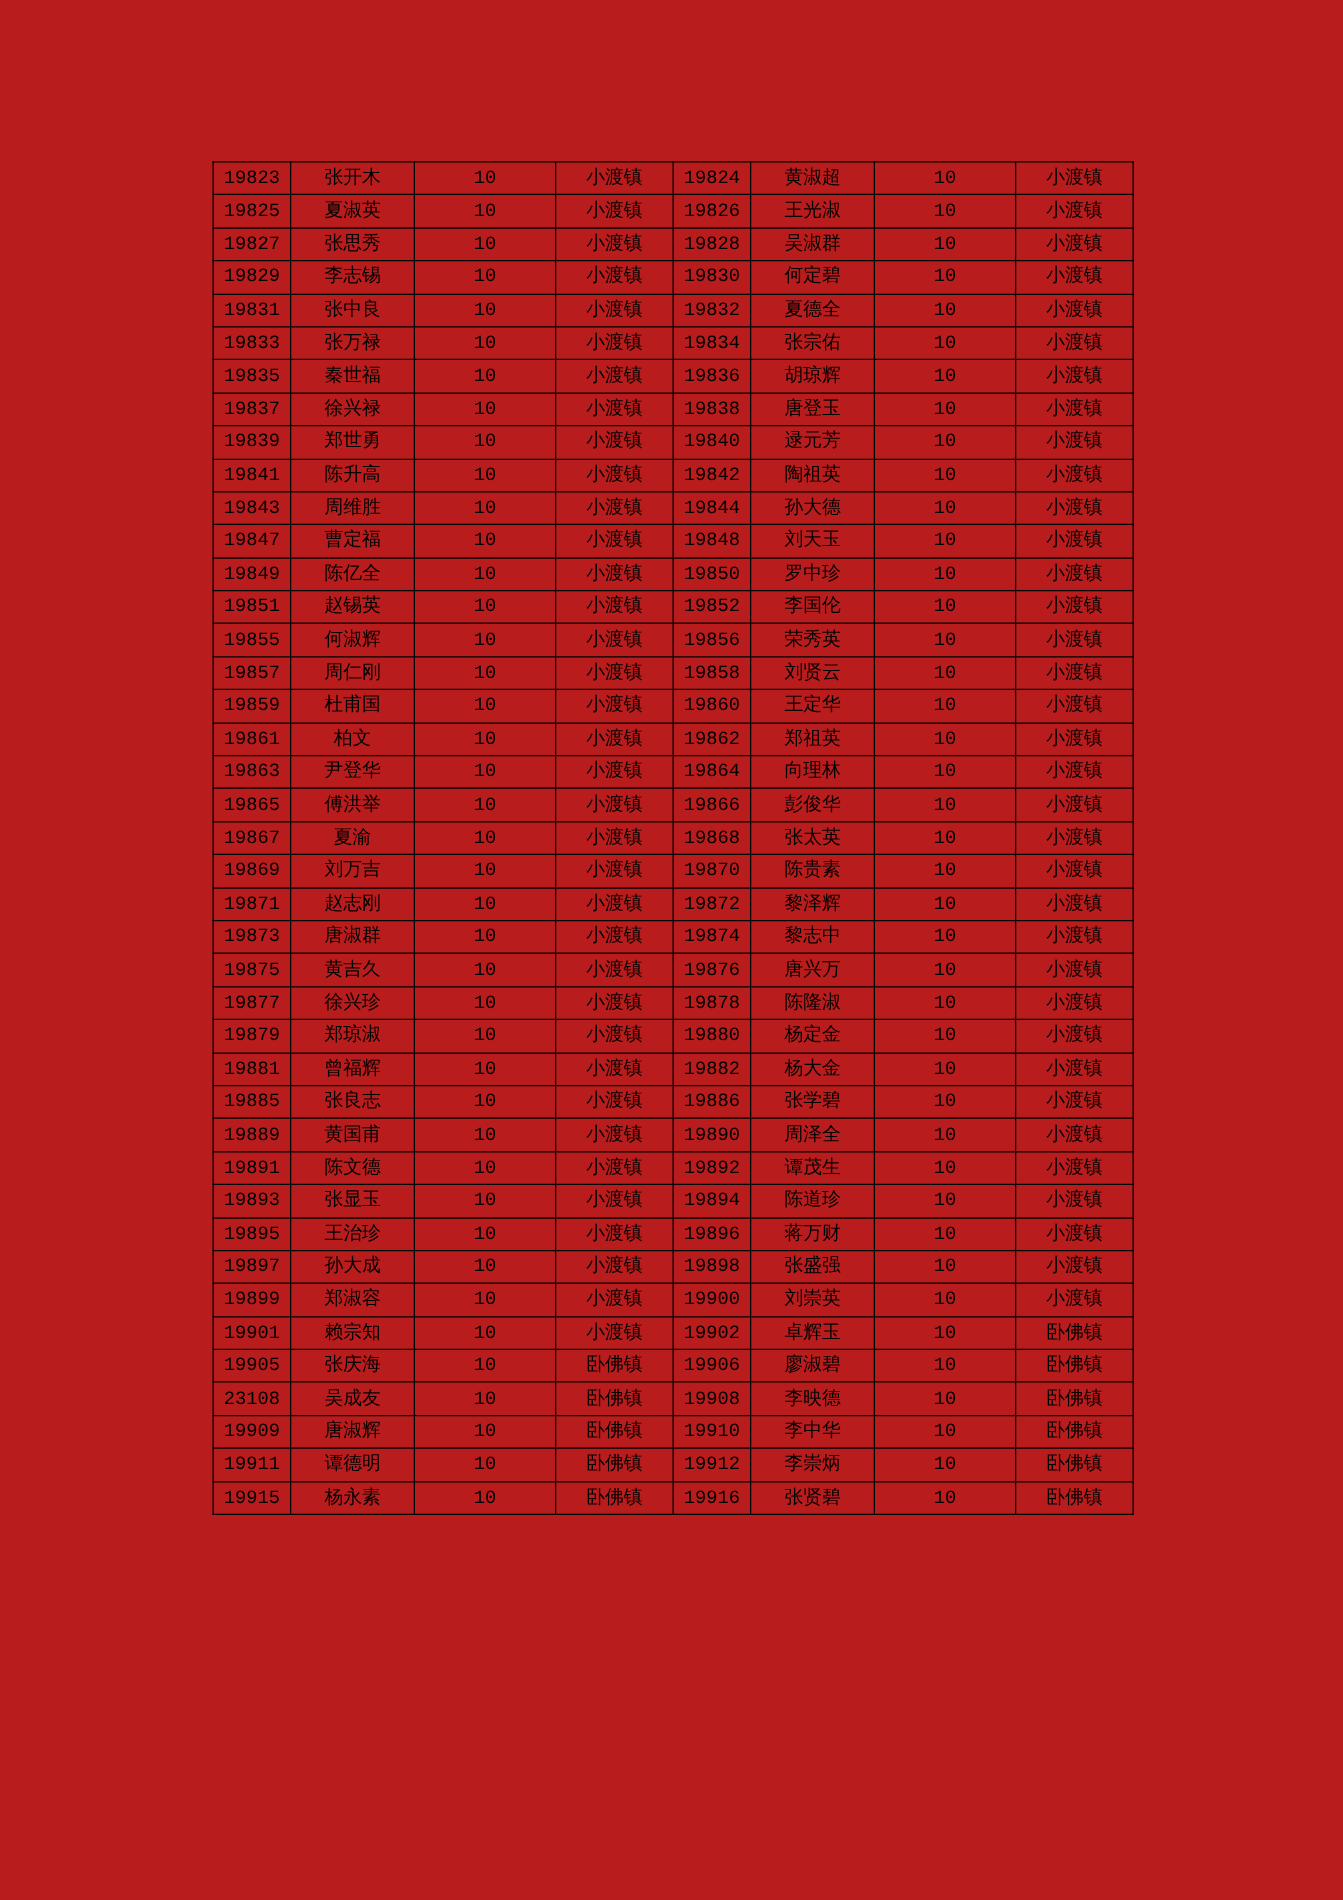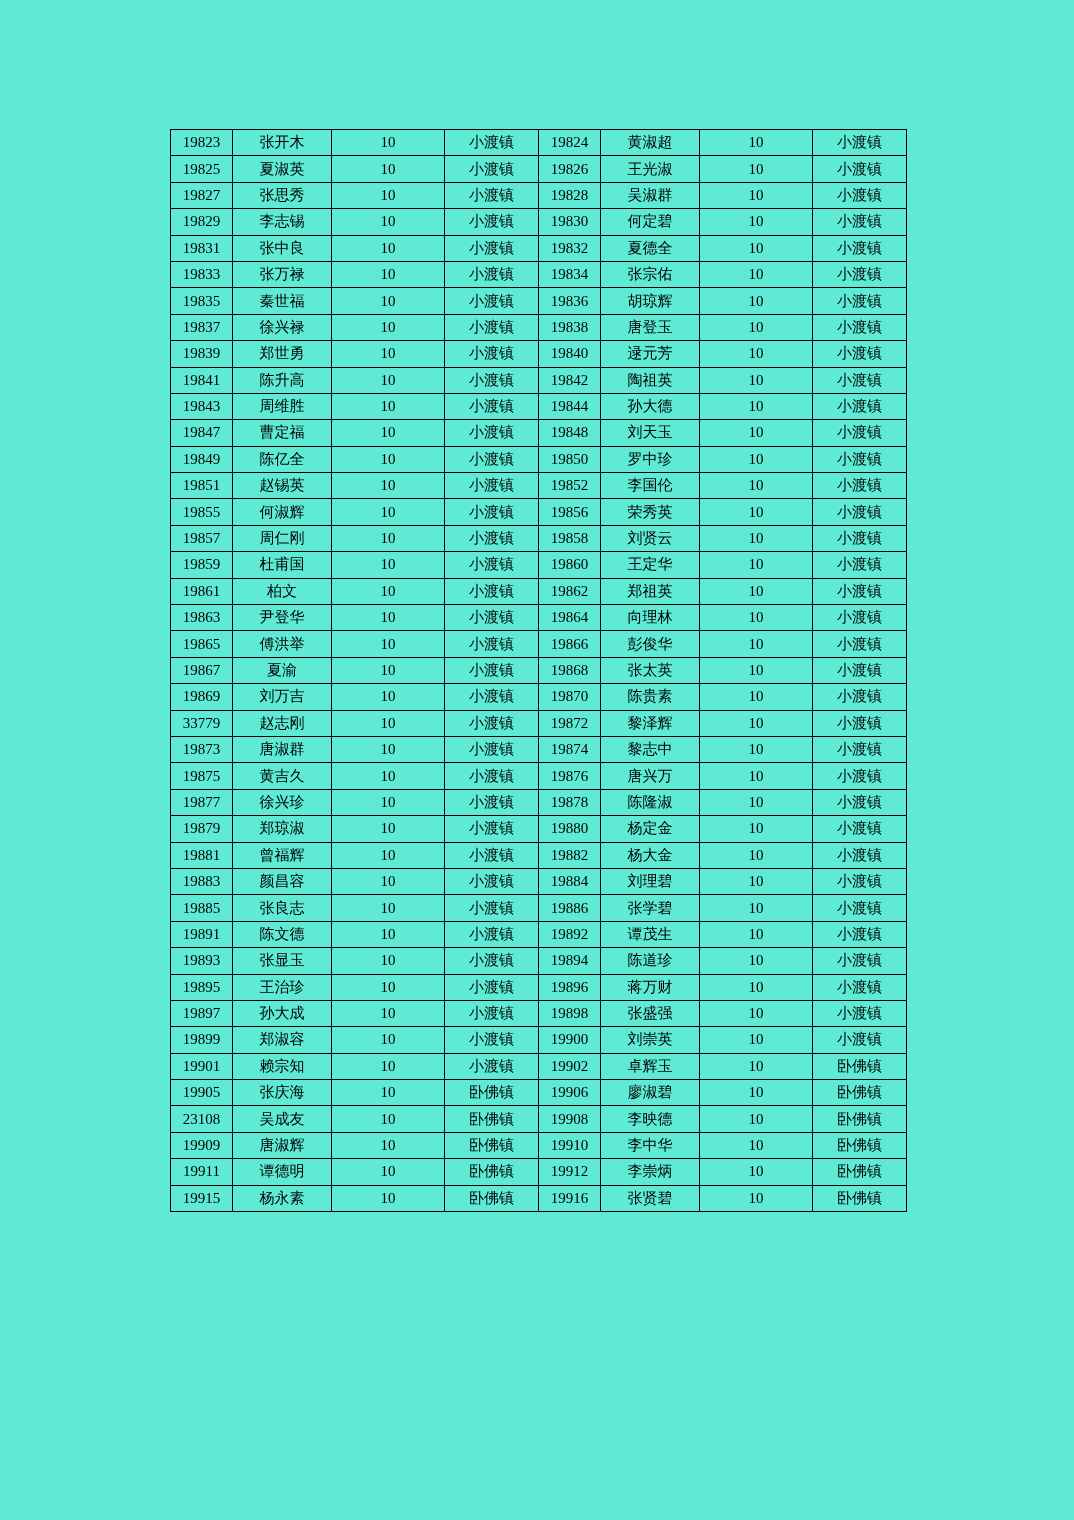--- a/index.html
+++ b/index.html
@@ -4,22 +4,22 @@
 <style>
   html, body {
     margin: 0;
     padding: 0;
     background: #ffffff;
   }
   .page {
     position: relative;
     width: 1074px;
     height: 1520px;
-    background: #5eead4;
-    font-family: Liberation Serif, serif;
+    background: #b91c1c;
+    font-family: Liberation Mono, monospace;
     color: #000000;
   }
   table.roster {
     position: absolute;
     left: 170px;
     top: 129px;
     border-collapse: collapse;
     table-layout: fixed;
     width: 736px;
   }
@@ -269,21 +269,21 @@
           <td>19869</td>
           <td>刘万吉</td>
           <td>10</td>
           <td>小渡镇</td>
           <td>19870</td>
           <td>陈贵素</td>
           <td>10</td>
           <td>小渡镇</td>
         </tr>
         <tr>
-          <td>33779</td>
+          <td>19871</td>
           <td>赵志刚</td>
           <td>10</td>
           <td>小渡镇</td>
           <td>19872</td>
           <td>黎泽辉</td>
           <td>10</td>
           <td>小渡镇</td>
         </tr>
         <tr>
           <td>19873</td>
@@ -329,36 +329,36 @@
           <td>19881</td>
           <td>曾福辉</td>
           <td>10</td>
           <td>小渡镇</td>
           <td>19882</td>
           <td>杨大金</td>
           <td>10</td>
           <td>小渡镇</td>
         </tr>
         <tr>
-          <td>19883</td>
-          <td>颜昌容</td>
-          <td>10</td>
-          <td>小渡镇</td>
-          <td>19884</td>
-          <td>刘理碧</td>
-          <td>10</td>
-          <td>小渡镇</td>
-        </tr>
-        <tr>
           <td>19885</td>
           <td>张良志</td>
           <td>10</td>
           <td>小渡镇</td>
           <td>19886</td>
           <td>张学碧</td>
+          <td>10</td>
+          <td>小渡镇</td>
+        </tr>
+        <tr>
+          <td>19889</td>
+          <td>黄国甫</td>
+          <td>10</td>
+          <td>小渡镇</td>
+          <td>19890</td>
+          <td>周泽全</td>
           <td>10</td>
           <td>小渡镇</td>
         </tr>
         <tr>
           <td>19891</td>
           <td>陈文德</td>
           <td>10</td>
           <td>小渡镇</td>
           <td>19892</td>
           <td>谭茂生</td>

